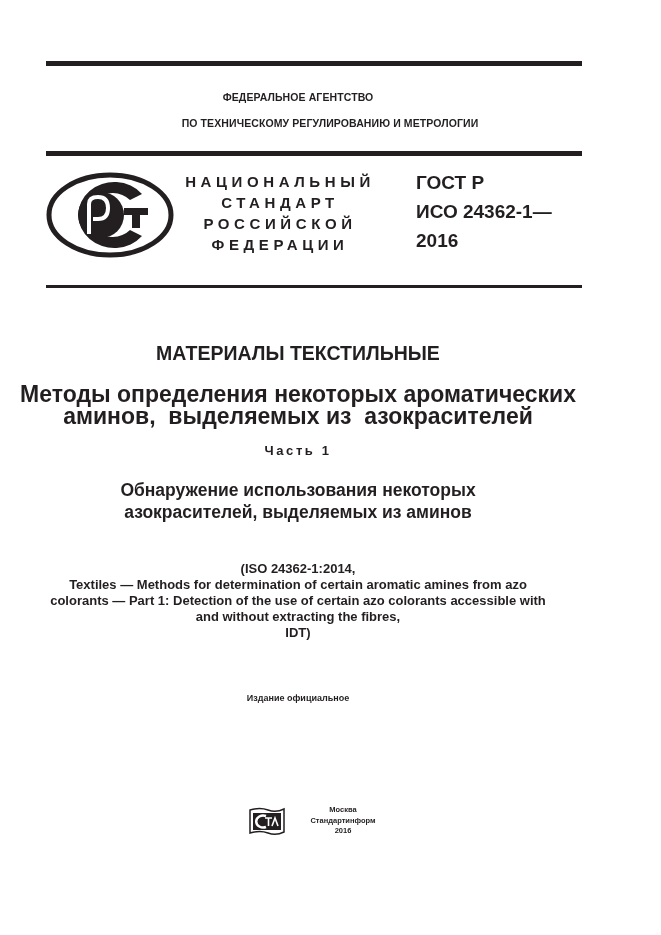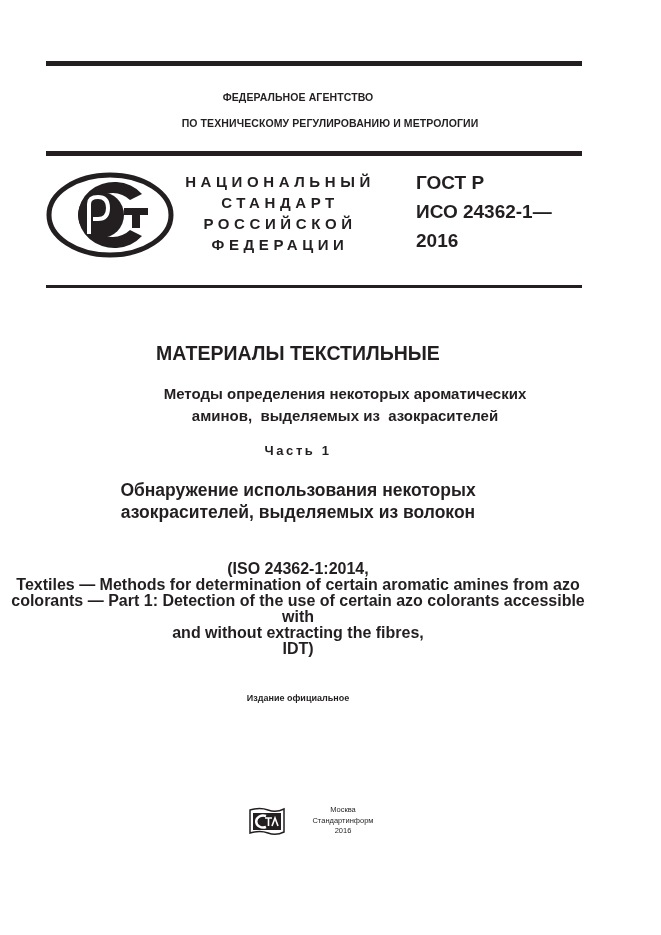--- a/index.html
+++ b/index.html
@@ -64,37 +64,36 @@
       font-weight: bold;
       font-size: 19px;
       line-height: 29px;
     }
 
     .main-title {
       font-size: 19.5px;
       top: 342px;
     }
     .subtitle {
-      font-size: 15px;
+      font-size: 23px;
       line-height: 22px;
       top: 383px;
-      padding-left: 47px;
     }
     .part-label {
       font-size: 13px;
       letter-spacing: 2.6px;
       top: 443px;
     }
     .part-title {
       font-size: 17.5px;
       line-height: 22px;
       top: 479px;
     }
     .iso-ref {
-      font-size: 16px;
+      font-size: 13px;
       line-height: 16px;
       top: 561px;
     }
     .edition {
       font-size: 9px;
       top: 693px;
     }
 
     .publisher-logo {
       position: absolute;
@@ -102,21 +101,21 @@
       top: 806px;
       width: 38px;
       height: 32px;
     }
     .publisher-text {
       position: absolute;
       left: 300px;
       top: 805px;
       width: 86px;
       text-align: center;
-      font-weight: normal;
+      font-weight: bold;
       font-size: 7.5px;
       line-height: 10.5px;
     }
   </style>
 </head>
 <body>
 
 <div class="rule thick" style="top:61px;"></div>
 <div class="rule thick" style="top:151px;"></div>
 <div class="rule thin" style="top:285px;"></div>
@@ -156,21 +155,21 @@
 
 <div class="center subtitle">
   <div>Методы определения некоторых ароматических</div>
   <div style="white-space:pre;">аминов,  выделяемых из  азокрасителей</div>
 </div>
 
 <div class="center part-label">Часть 1</div>
 
 <div class="center part-title">
   <div>Обнаружение использования некоторых</div>
-  <div>азокрасителей, выделяемых из волокон</div>
+  <div>азокрасителей, выделяемых из аминов</div>
 </div>
 
 <div class="center iso-ref">
   <div>(ISO 24362-1:2014,</div>
   <div>Textiles — Methods for determination of certain aromatic amines from azo</div>
   <div>colorants — Part 1: Detection of the use of certain azo colorants accessible with</div>
   <div>and without extracting the fibres,</div>
   <div>IDT)</div>
 </div>
 

